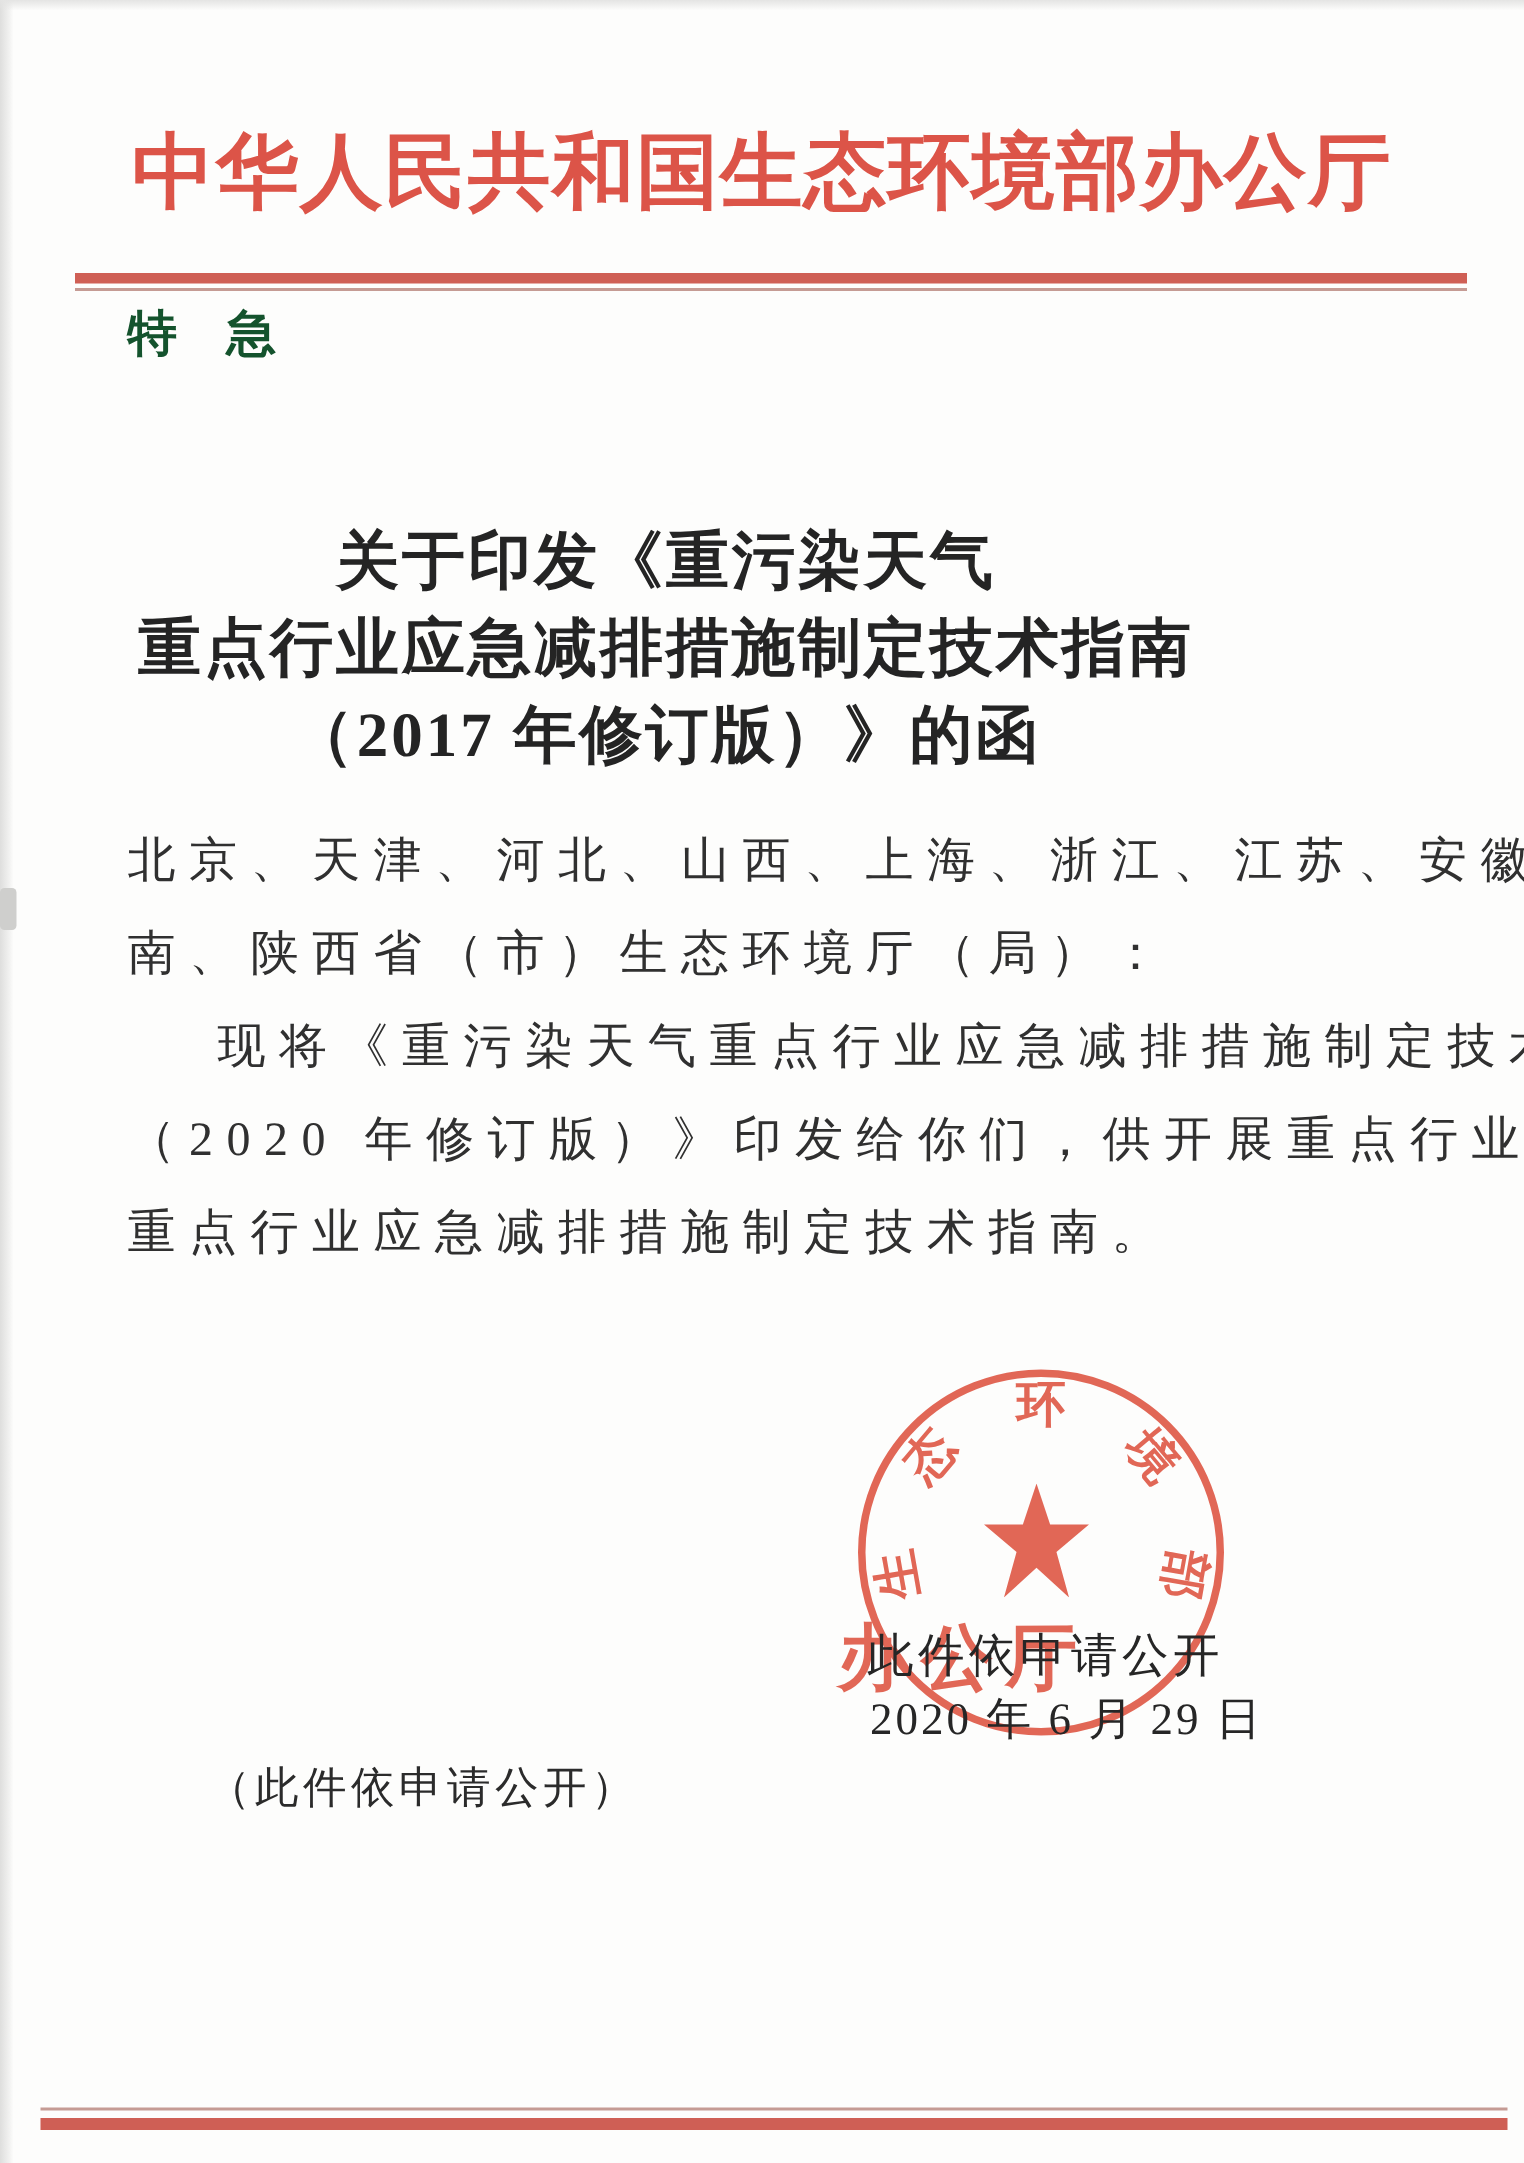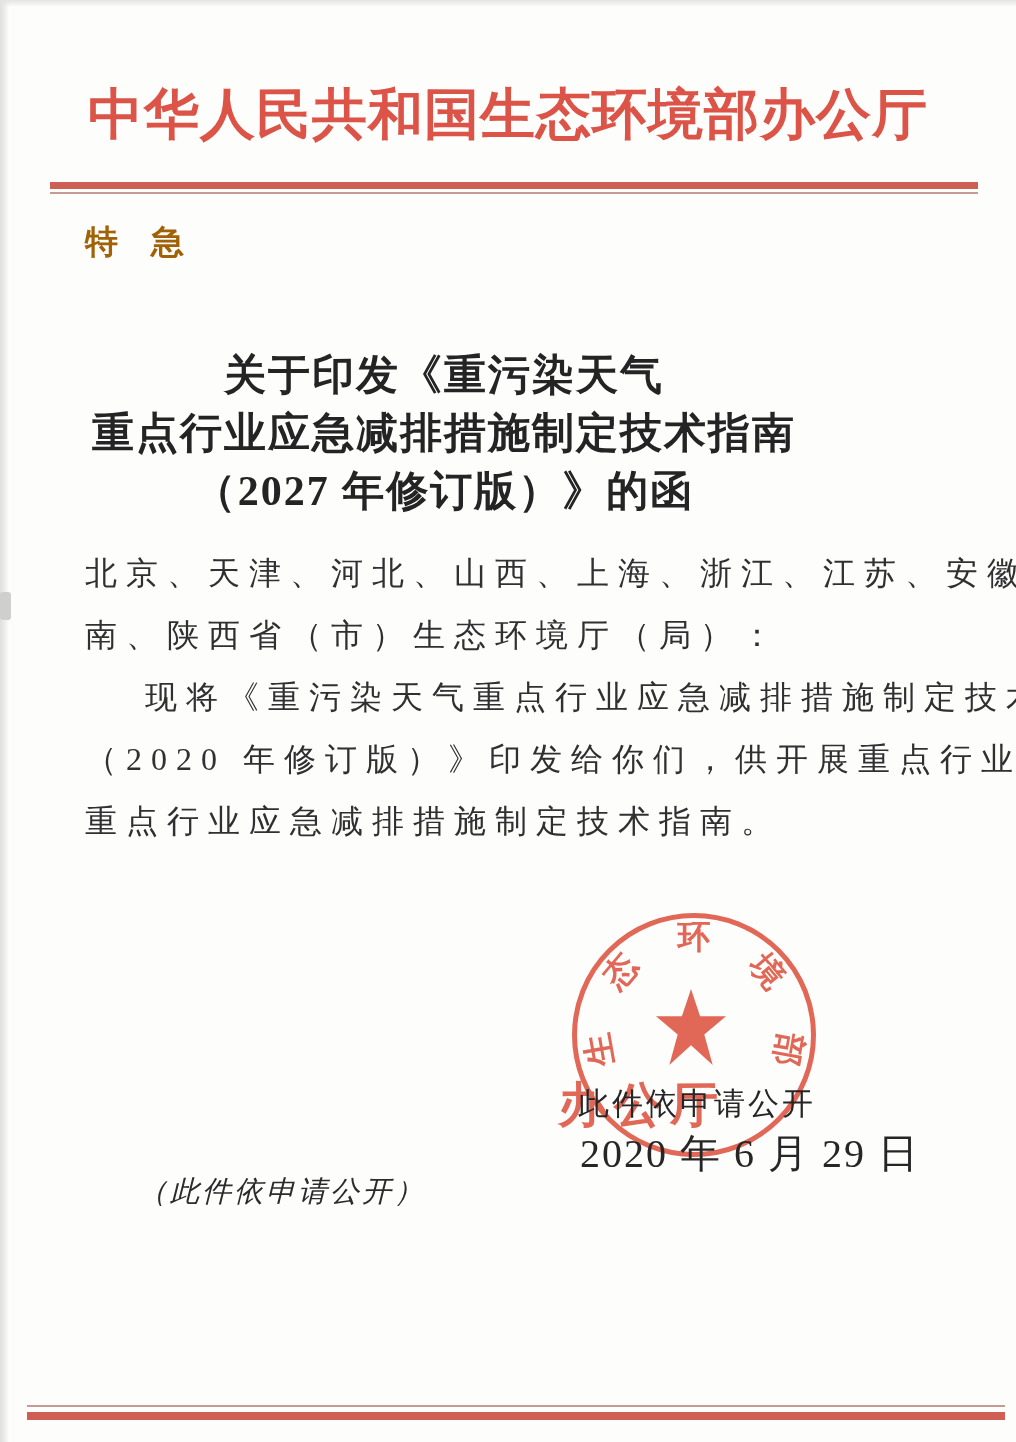--- a/index.html
+++ b/index.html
@@ -35,22 +35,22 @@
     color:var(--header-red);
     font-family:"Liberation Serif","DejaVu Serif",serif;
   }
   .rule{position:absolute;}
   .rule-top-thick{left:50px;top:182px;width:928px;height:7px;background:var(--rule-red);}
   .rule-top-thin{left:50px;top:192px;width:928px;height:2px;background:var(--rule-thin);}
   .rule-bottom-thin{left:27px;top:1405px;width:978px;height:2px;background:var(--rule-thin);}
   .rule-bottom-thick{left:27px;top:1412px;width:978px;height:8px;background:var(--rule-red);}
 
   .urgency{
-    position:absolute;left:85px;top:220px;
-    font-size:33px;font-weight:bold;color:#a16207;
+    position:absolute;left:85px;top:200px;
+    font-size:33px;font-weight:bold;color:#14532d;
     white-space:pre;
   }
   .doc-number{
     position:absolute;right:81px;top:220px;
     font-size:30px;color:#333;letter-spacing:2px;
     white-space:pre;
   }
 
   .title-block{
     position:absolute;left:0;top:346px;width:888px;
@@ -103,28 +103,27 @@
     letter-spacing:8px;color:var(--seal-red);
   }
 
   .signature-org{
     position:absolute;left:578px;top:1083px;
     font-size:31px;color:#262626;letter-spacing:3px;
     z-index:3;white-space:pre;
   }
   .signature-date{
     position:absolute;left:580px;top:1126px;
-    font-size:40px;color:#262626;letter-spacing:2px;
+    font-size:30px;color:#262626;letter-spacing:2px;
     z-index:3;white-space:pre;
   }
   .disclosure-note{
     position:absolute;left:138px;top:1172px;
     font-size:29px;color:#2b2b2b;letter-spacing:3px;
     white-space:pre;
-    font-style:italic;
   }
 </style>
 </head>
 <body>
 
 <div class="page">
 
   <div class="edge-left"></div>
   <div class="edge-top"></div>
   <div class="smudge"></div>
@@ -132,21 +131,21 @@
   <div class="header-title">中华人民共和国生态环境部办公厅</div>
 
   <div class="rule rule-top-thick"></div>
   <div class="rule rule-top-thin"></div>
 
   <div class="urgency">特　急</div>
 
   <div class="title-block">
     <div class="title-line">关于印发《重污染天气</div>
     <div class="title-line">重点行业应急减排措施制定技术指南</div>
-    <div class="title-line">（2027 年修订版）》的函</div>
+    <div class="title-line">（2017 年修订版）》的函</div>
   </div>
 
   <div class="body-block">
     <div class="body-line">北京、天津、河北、山西、上海、浙江、江苏、安徽、山东、河</div>
     <div class="body-line">南、陕西省（市）生态环境厅（局）：</div>
     <div class="body-line indent">现将《重污染天气重点行业应急减排措施制定技术指南</div>
     <div class="body-line">（2020 年修订版）》印发给你们，供开展重点行业绩效分级，制</div>
     <div class="body-line">重点行业应急减排措施制定技术指南。</div>
   </div>
 

